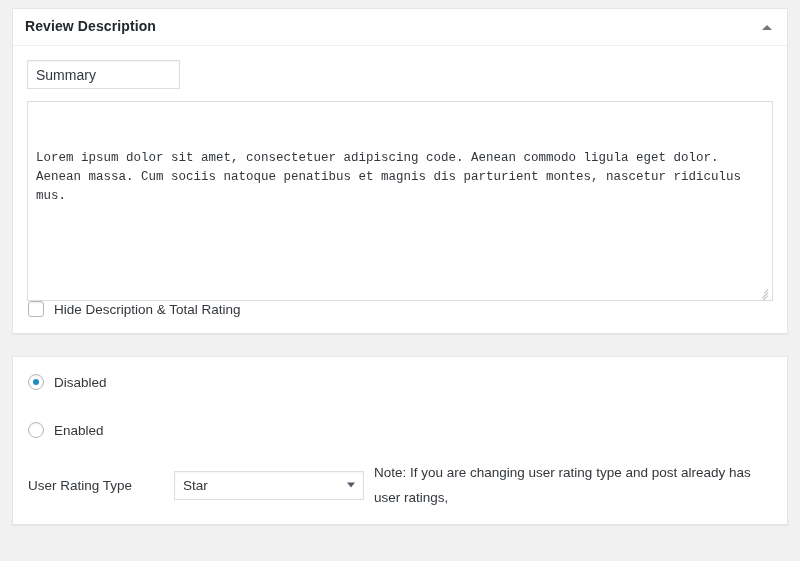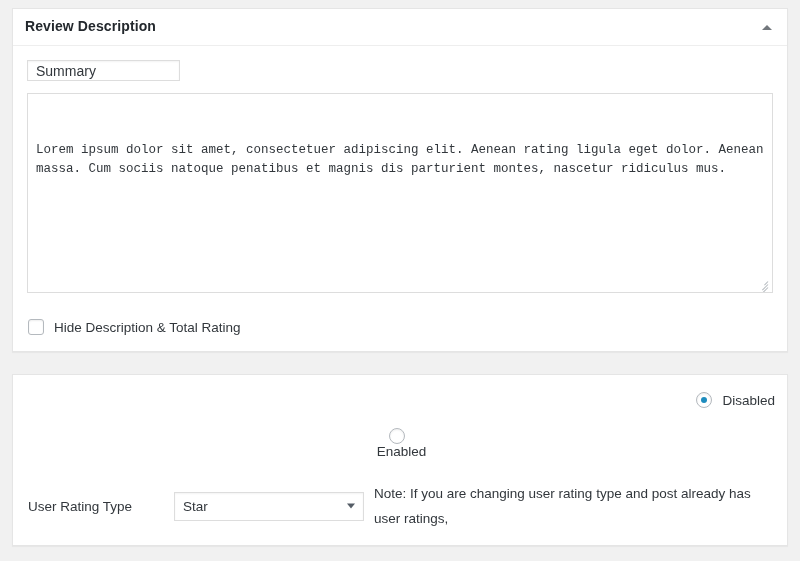--- a/index.html
+++ b/index.html
@@ -54,21 +54,21 @@
     border-left: 5px solid transparent;
     border-right: 5px solid transparent;
     border-bottom: 5px solid #72777c;
   }
   .postbox-body { padding: 12px; }
 
   
   .summary-input {
     display: block;
     width: 153px;
-    height: 21px;
+    height: 29px;
     padding: 3px 8px;
     font-size: 14px;
     font-family: "Liberation Sans", sans-serif;
     color: #32373c;
     border: 1px solid #ddd;
     background: #fff;
     border-radius: 0;
     box-shadow: inset 0 1px 2px rgba(0,0,0,.05);
     outline: none;
     margin: 2px 0 12px 2px;
@@ -141,21 +141,21 @@
     transform-origin: right center;
   }
   .resize-grip i:nth-child(1){ bottom: 1px; width: 11px; }
   .resize-grip i:nth-child(2){ bottom: 4px; width: 8px; }
   .resize-grip i:nth-child(3){ bottom: 7px; width: 5px; }
 
   
   .check-row {
     display: flex;
     align-items: center;
-    margin: 26px 0 4px 3px;
+    margin: 0 0 4px 3px;
   }
   .cbx {
     width: 16px; height: 16px;
     border: 1px solid #b4b9be;
     background: #fff;
     border-radius: 3px;
     box-shadow: inset 0 1px 2px rgba(0,0,0,.07);
     margin-right: 10px;
     flex: none;
     cursor: pointer;
@@ -164,23 +164,22 @@
     font-size: 13.5px;
     color: #32373c;
     cursor: pointer;
   }
 
   
   .radio-row {
     display: flex;
     align-items: center;
     margin: 5px 0 5px 3px;
-    justify-content: flex-end;
-  }
-  .radio-row + .radio-row { margin-top: 20px; flex-direction: column; }
+  }
+  .radio-row + .radio-row { margin-top: 32px; }
   .rdo {
     width: 16px; height: 16px;
     border: 1px solid #b4b9be;
     border-radius: 50%;
     background: #fff;
     box-shadow: inset 0 1px 2px rgba(0,0,0,.07);
     margin-right: 10px;
     flex: none;
     position: relative;
     cursor: pointer;
@@ -257,21 +256,21 @@
     </div>
 
     <div class="postbox-body">
 
       <input class="summary-input" type="text" value="Summary" style="">
 
       <div class="editor-wrap">
 
 
         <div class="editor-textarea">
-          <div>Lorem ipsum dolor sit amet, consectetuer adipiscing elit. Aenean rating ligula eget dolor. Aenean massa. Cum sociis natoque penatibus et magnis dis parturient montes, nascetur ridiculus mus.</div>
+          <div>Lorem ipsum dolor sit amet, consectetuer adipiscing code. Aenean commodo ligula eget dolor. Aenean massa. Cum sociis natoque penatibus et magnis dis parturient montes, nascetur ridiculus mus.</div>
           <div>&nbsp;</div>
           
 
           <span class="resize-grip">
             <i></i><i></i><i></i>
           </span>
         </div>
 
       </div>
 

